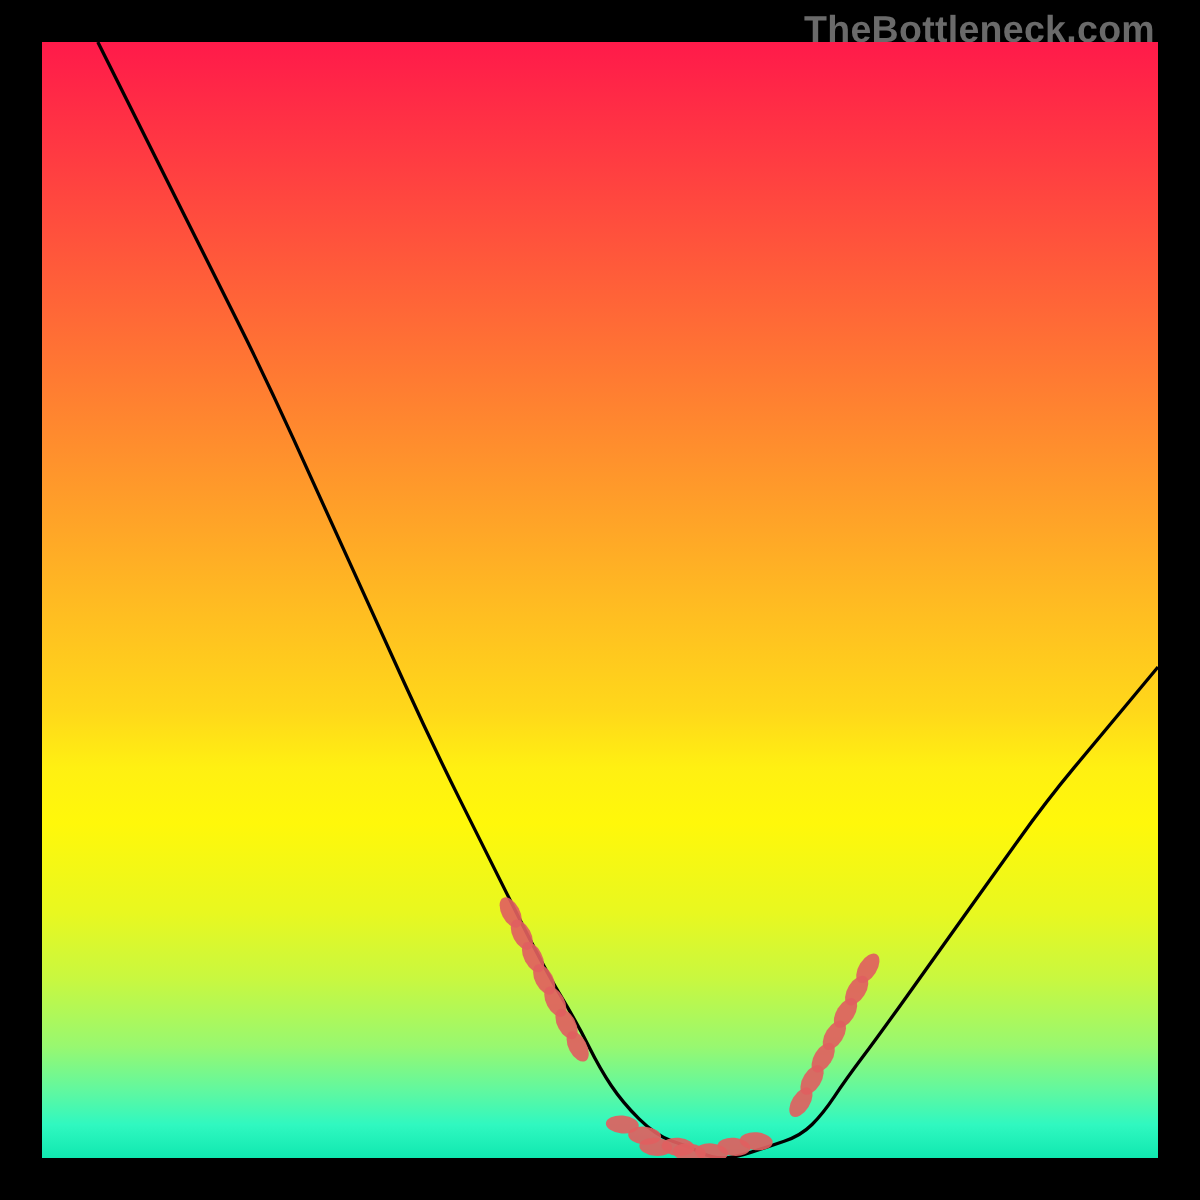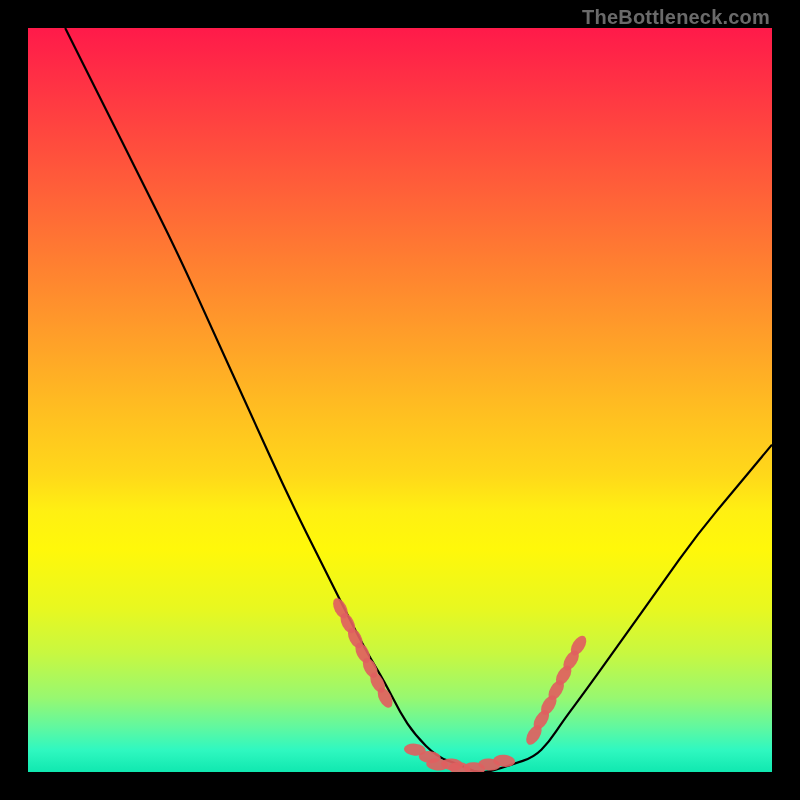--- a/index.html
+++ b/index.html
@@ -39,21 +39,21 @@
       #60f8a0 94%,
       #30f8c0 97%,
       #10e8b0 100%
     );
   }
   .watermark {
     position: absolute;
     top: 6px;
     right: 30px;
     font-family: Arial, sans-serif;
-    font-size: 20px;
+    font-size: 25px;
     font-weight: bold;
     color: #6a6a6a;
     letter-spacing: 0.2px;
   }
   svg.curve {
     position: absolute;
     left: 0;
     top: 0;
     width: 744px;
     height: 744px;

